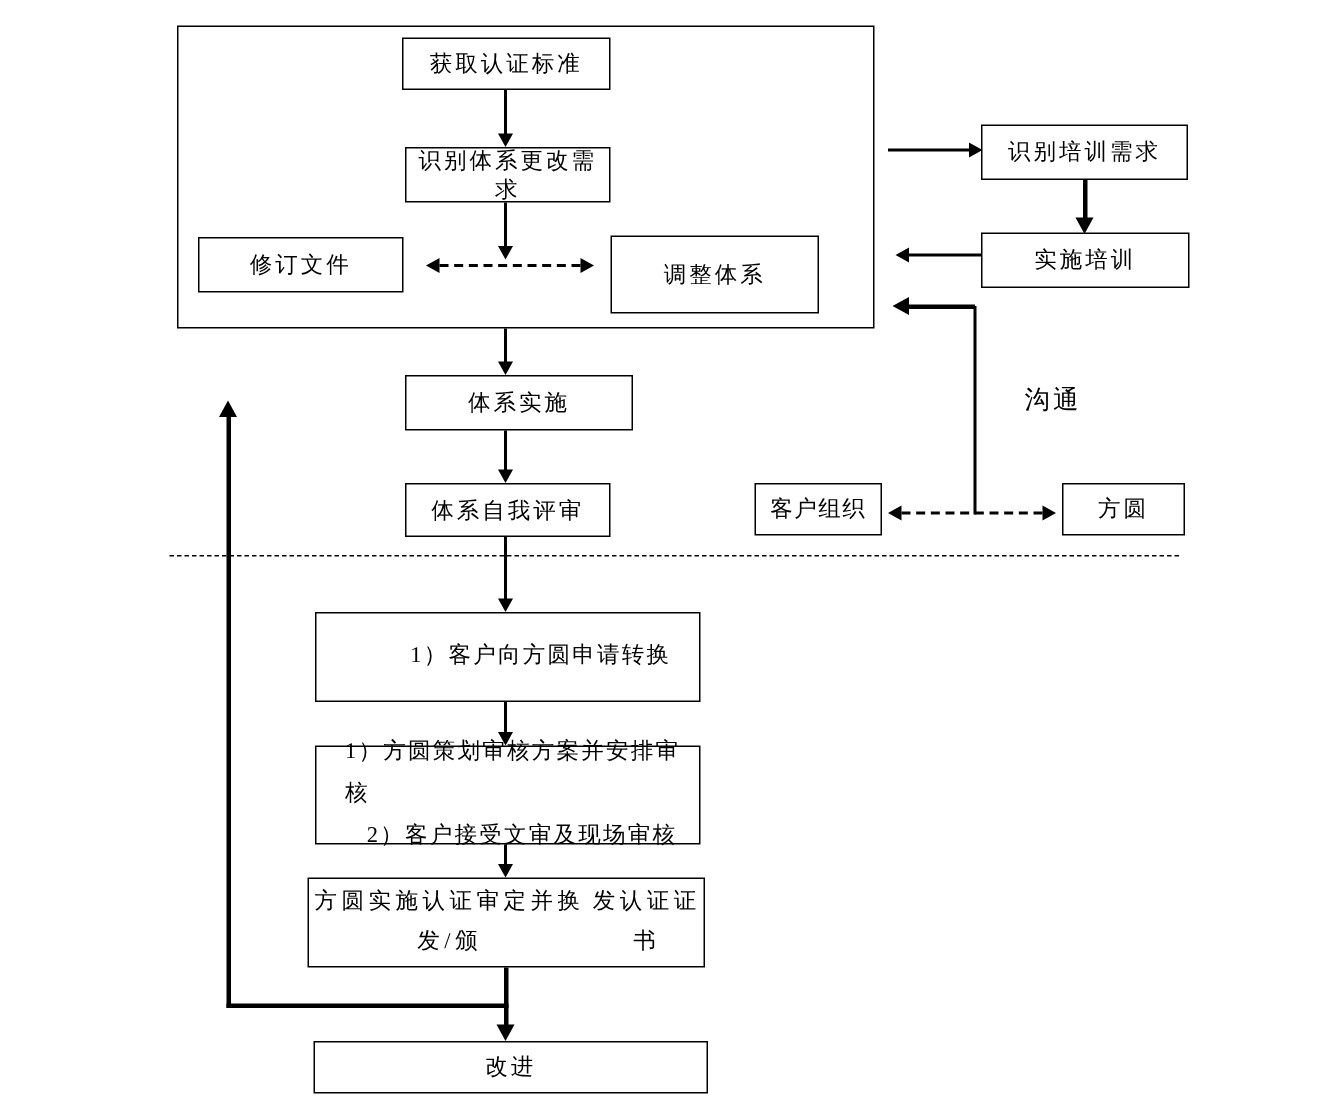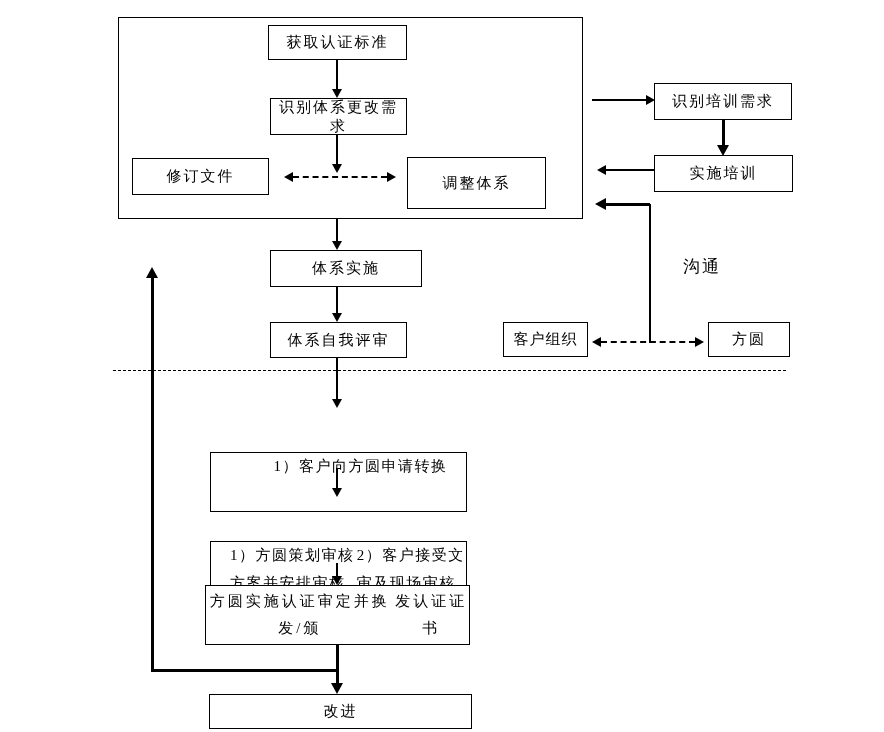--- a/index.html
+++ b/index.html
@@ -18,26 +18,26 @@
     display:flex;
     align-items:center;
     justify-content:center;
     font-size:15px;
     letter-spacing:2px;
     box-sizing:border-box;
     text-align:center;
   }
   .box.group{background:transparent;}
   .box.multiline{
-    align-items:flex-start;
+    flex-direction:column;
+    align-items:center;
     justify-content:center;
     letter-spacing:1.5px;
     line-height:1.85;
     text-align:left;
-    margin-top:44px;
   }
   .box.centered2{
     flex-direction:row;
     align-items:center;
     justify-content:center;
     letter-spacing:3px;
     line-height:1.8;
   }
   .vline,.hline{position:absolute;background:#000;}
   .dashline{position:absolute;height:0;border-top:2px dashed #000;}

